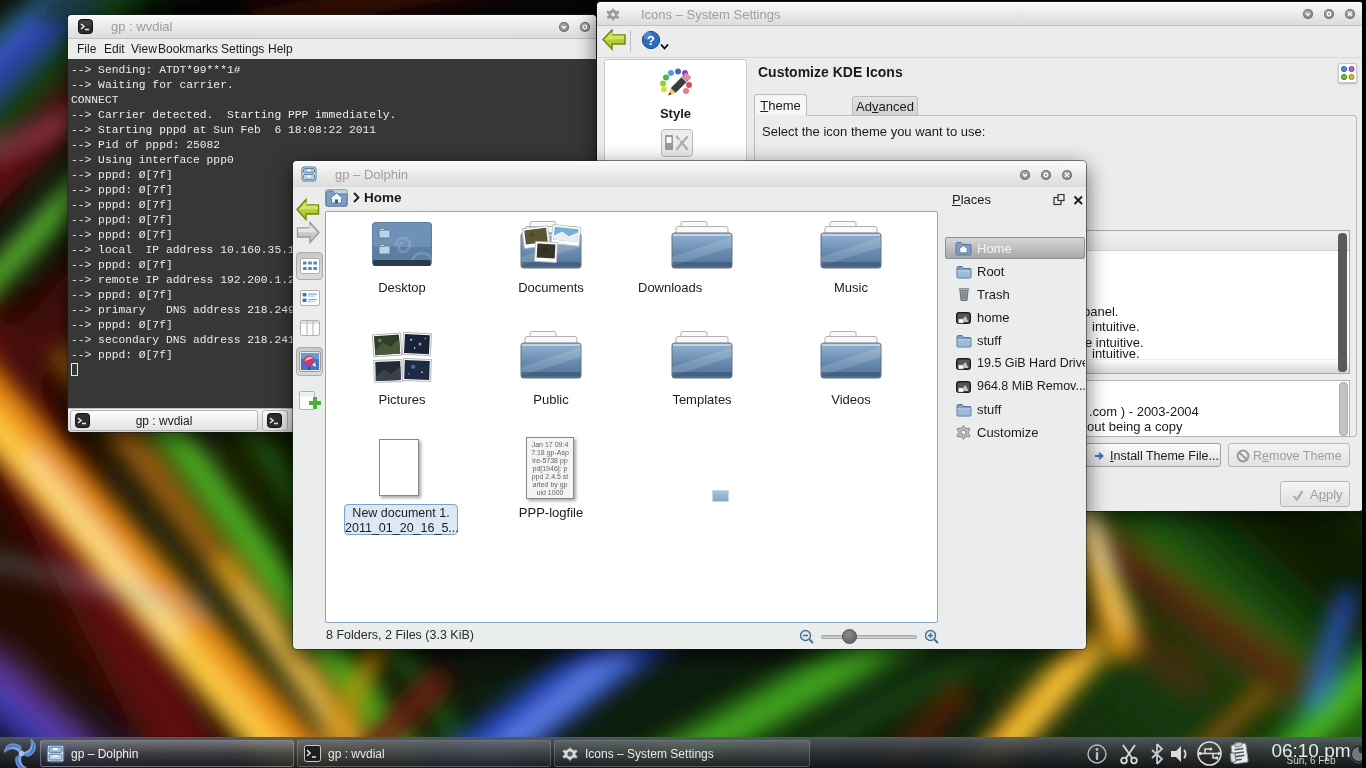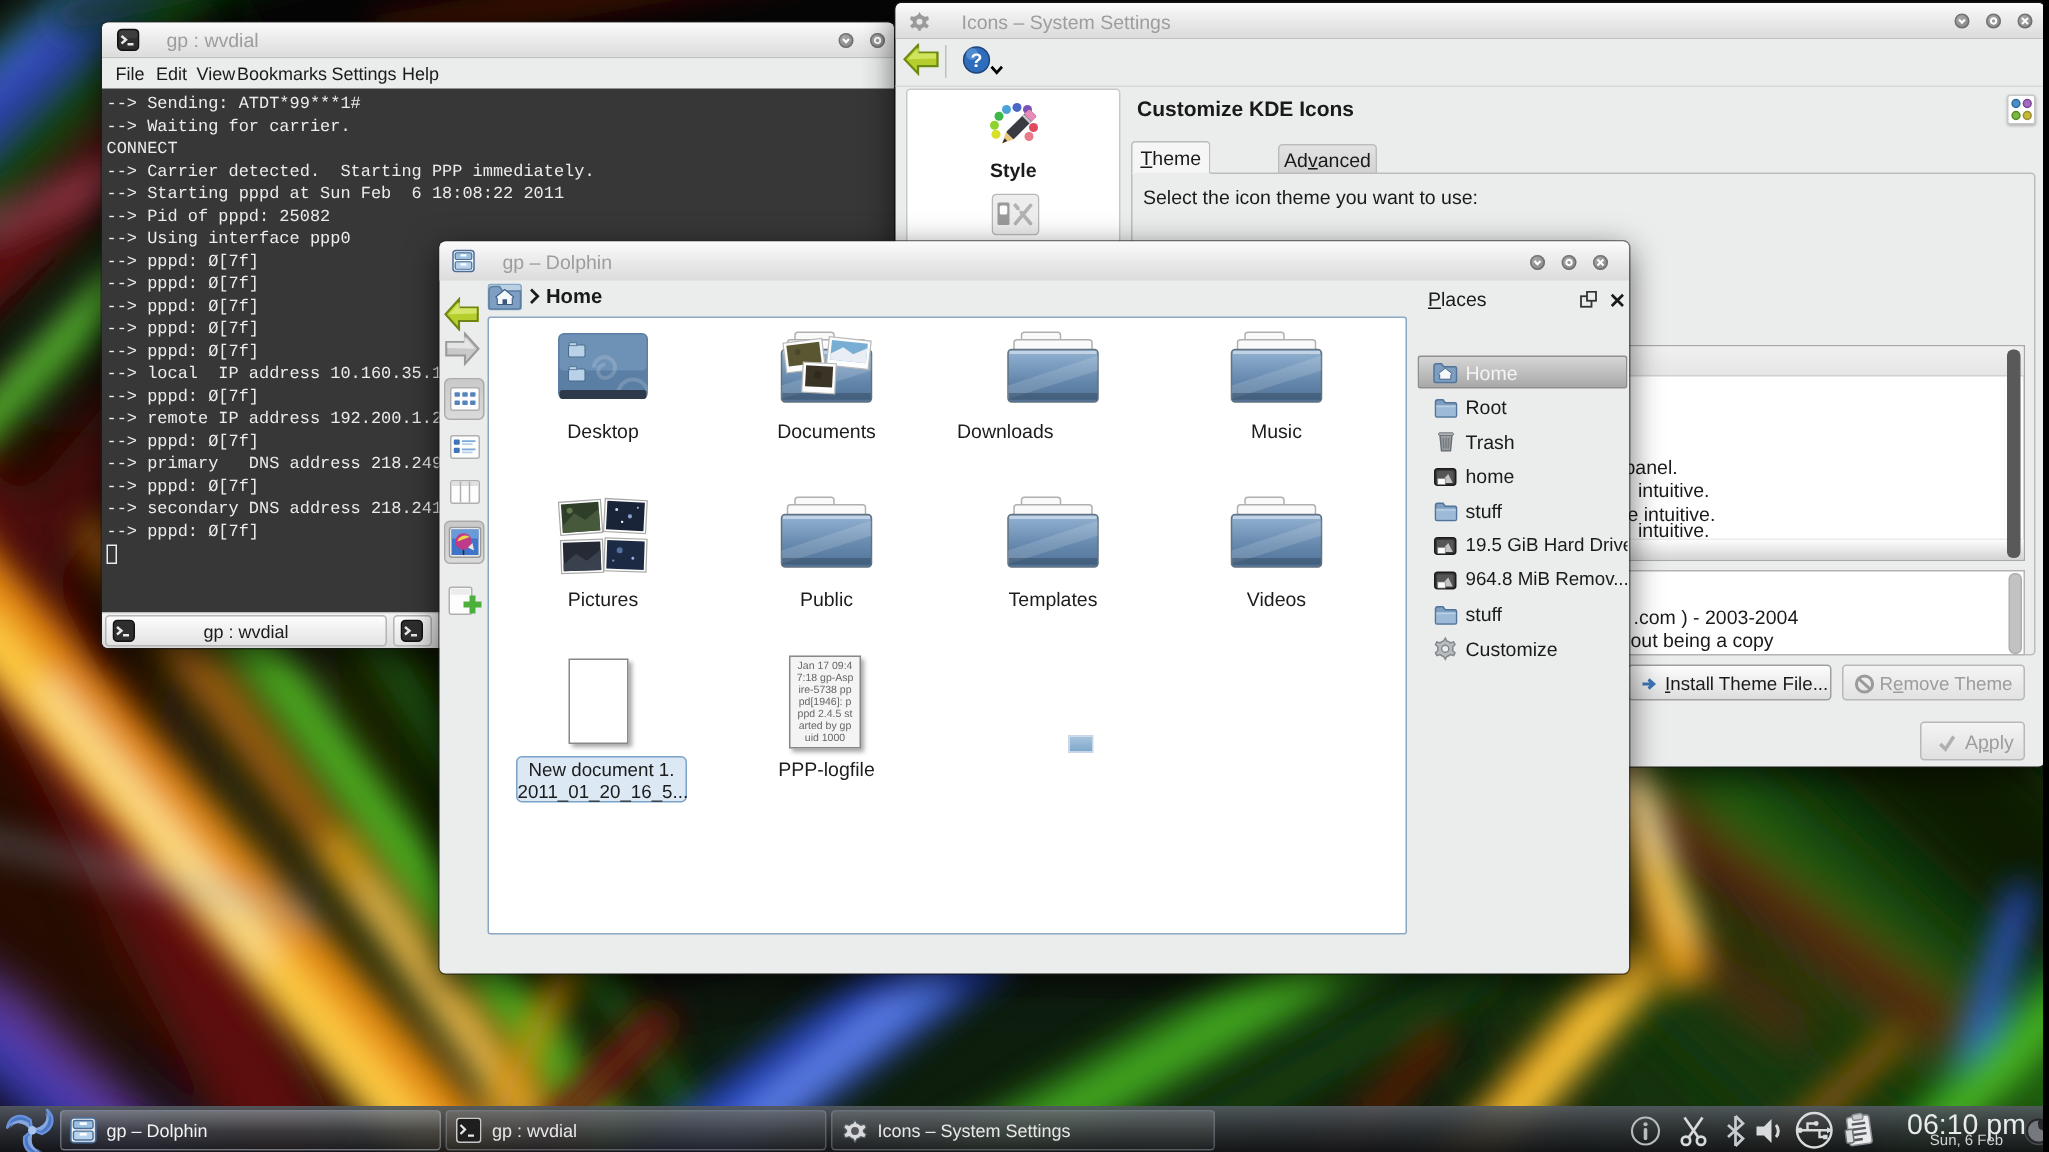--- a/index.html
+++ b/index.html
@@ -570,20 +570,36 @@
           <use href="#minifolder"></use>
         </svg>
     <div class="abs" style="left:32px;top:213px;font-size:13px;color:#1a1a1a;">stuff</div>
     <svg class="abs" style="left:10px;top:235px" width="17" height="17" viewBox="0 0 17 17">
           <path d="M8.5 1.5 L9.6 3.4 A5.3 5.3 0 0 1 11.9 4.6 L14.1 4 L15 5.8 L13.4 7.3 A5.3 5.3 0 0 1 13.4 9.7 L15 11.2 L14.1 13 L11.9 12.4 A5.3 5.3 0 0 1 9.6 13.6 L8.5 15.5 L7.4 13.6 A5.3 5.3 0 0 1 5.1 12.4 L2.9 13 L2 11.2 L3.6 9.7 A5.3 5.3 0 0 1 3.6 7.3 L2 5.8 L2.9 4 L5.1 4.6 A5.3 5.3 0 0 1 7.4 3.4 Z" fill="#b8bcc0" stroke="#84888c"></path>
           <circle cx="8.5" cy="8.5" r="2.4" fill="#ebecec" stroke="#84888c"></circle>
         </svg>
     <div class="abs" style="left:32px;top:236px;font-size:13px;color:#1a1a1a;">Customize</div>
   </div>
 
+  <div class="abs" style="left:0;top:462px;width:793px;height:26px;">
+    <div class="abs" style="left:33px;top:5px;font-size:12.5px;color:#2a2a2a;">8 Folders, 2 Files (3.3 KiB)</div>
+    <svg class="abs" style="left:506px;top:6px" width="16" height="16">
+          <circle cx="6.5" cy="6.5" r="5" fill="#dce8f2" stroke="#4a6e92" stroke-width="1.4"></circle>
+          <line x1="4" y1="6.5" x2="9" y2="6.5" stroke="#4a6e92" stroke-width="1.4"></line>
+          <line x1="10.5" y1="10.5" x2="14" y2="14" stroke="#4a6e92" stroke-width="2"></line>
+        </svg>
+    <div class="abs" style="left:528px;top:12px;width:96px;height:4px;background:linear-gradient(#bbb,#d5d5d5);border-radius:2px;border:1px solid #aaa;"></div>
+    <div class="abs" style="left:549px;top:6px;width:15px;height:15px;border-radius:50%;background:radial-gradient(circle at 38% 32%,#8a8a8a,#5e5e5e);border:1px solid #4a4a4a;"></div>
+    <svg class="abs" style="left:631px;top:6px" width="16" height="16">
+          <circle cx="6.5" cy="6.5" r="5" fill="#dce8f2" stroke="#4a6e92" stroke-width="1.4"></circle>
+          <line x1="4" y1="6.5" x2="9" y2="6.5" stroke="#4a6e92" stroke-width="1.4"></line>
+          <line x1="6.5" y1="4" x2="6.5" y2="9" stroke="#4a6e92" stroke-width="1.4"></line>
+          <line x1="10.5" y1="10.5" x2="14" y2="14" stroke="#4a6e92" stroke-width="2"></line>
+        </svg>
+  </div>
 </div>
 
 <div class="abs" style="left:0;top:737px;width:1366px;height:31px;background:linear-gradient(rgba(82,88,94,.92),rgba(43,46,50,.93) 55%,rgba(20,21,24,.95));border-top:1px solid rgba(140,150,160,.5);z-index:6;">
   <svg class="abs" style="left:4px;top:1px" width="34" height="29" viewBox="0 0 34 29">
     <g transform="translate(17.5,14.5)">
       <g fill="#4a74c4" stroke="#6a92d8" stroke-width="1.5">
             <path d="M0 0 C 9 -1.5 13 -7.5 9.5 -14 C 15.5 -9.5 15 -1 6.5 2.5 Z"></path>
             <path d="M0 0 C 9 -1.5 13 -7.5 9.5 -14 C 15.5 -9.5 15 -1 6.5 2.5 Z" transform="rotate(120)"></path>
             <path d="M0 0 C 9 -1.5 13 -7.5 9.5 -14 C 15.5 -9.5 15 -1 6.5 2.5 Z" transform="rotate(240)"></path>
           </g>

